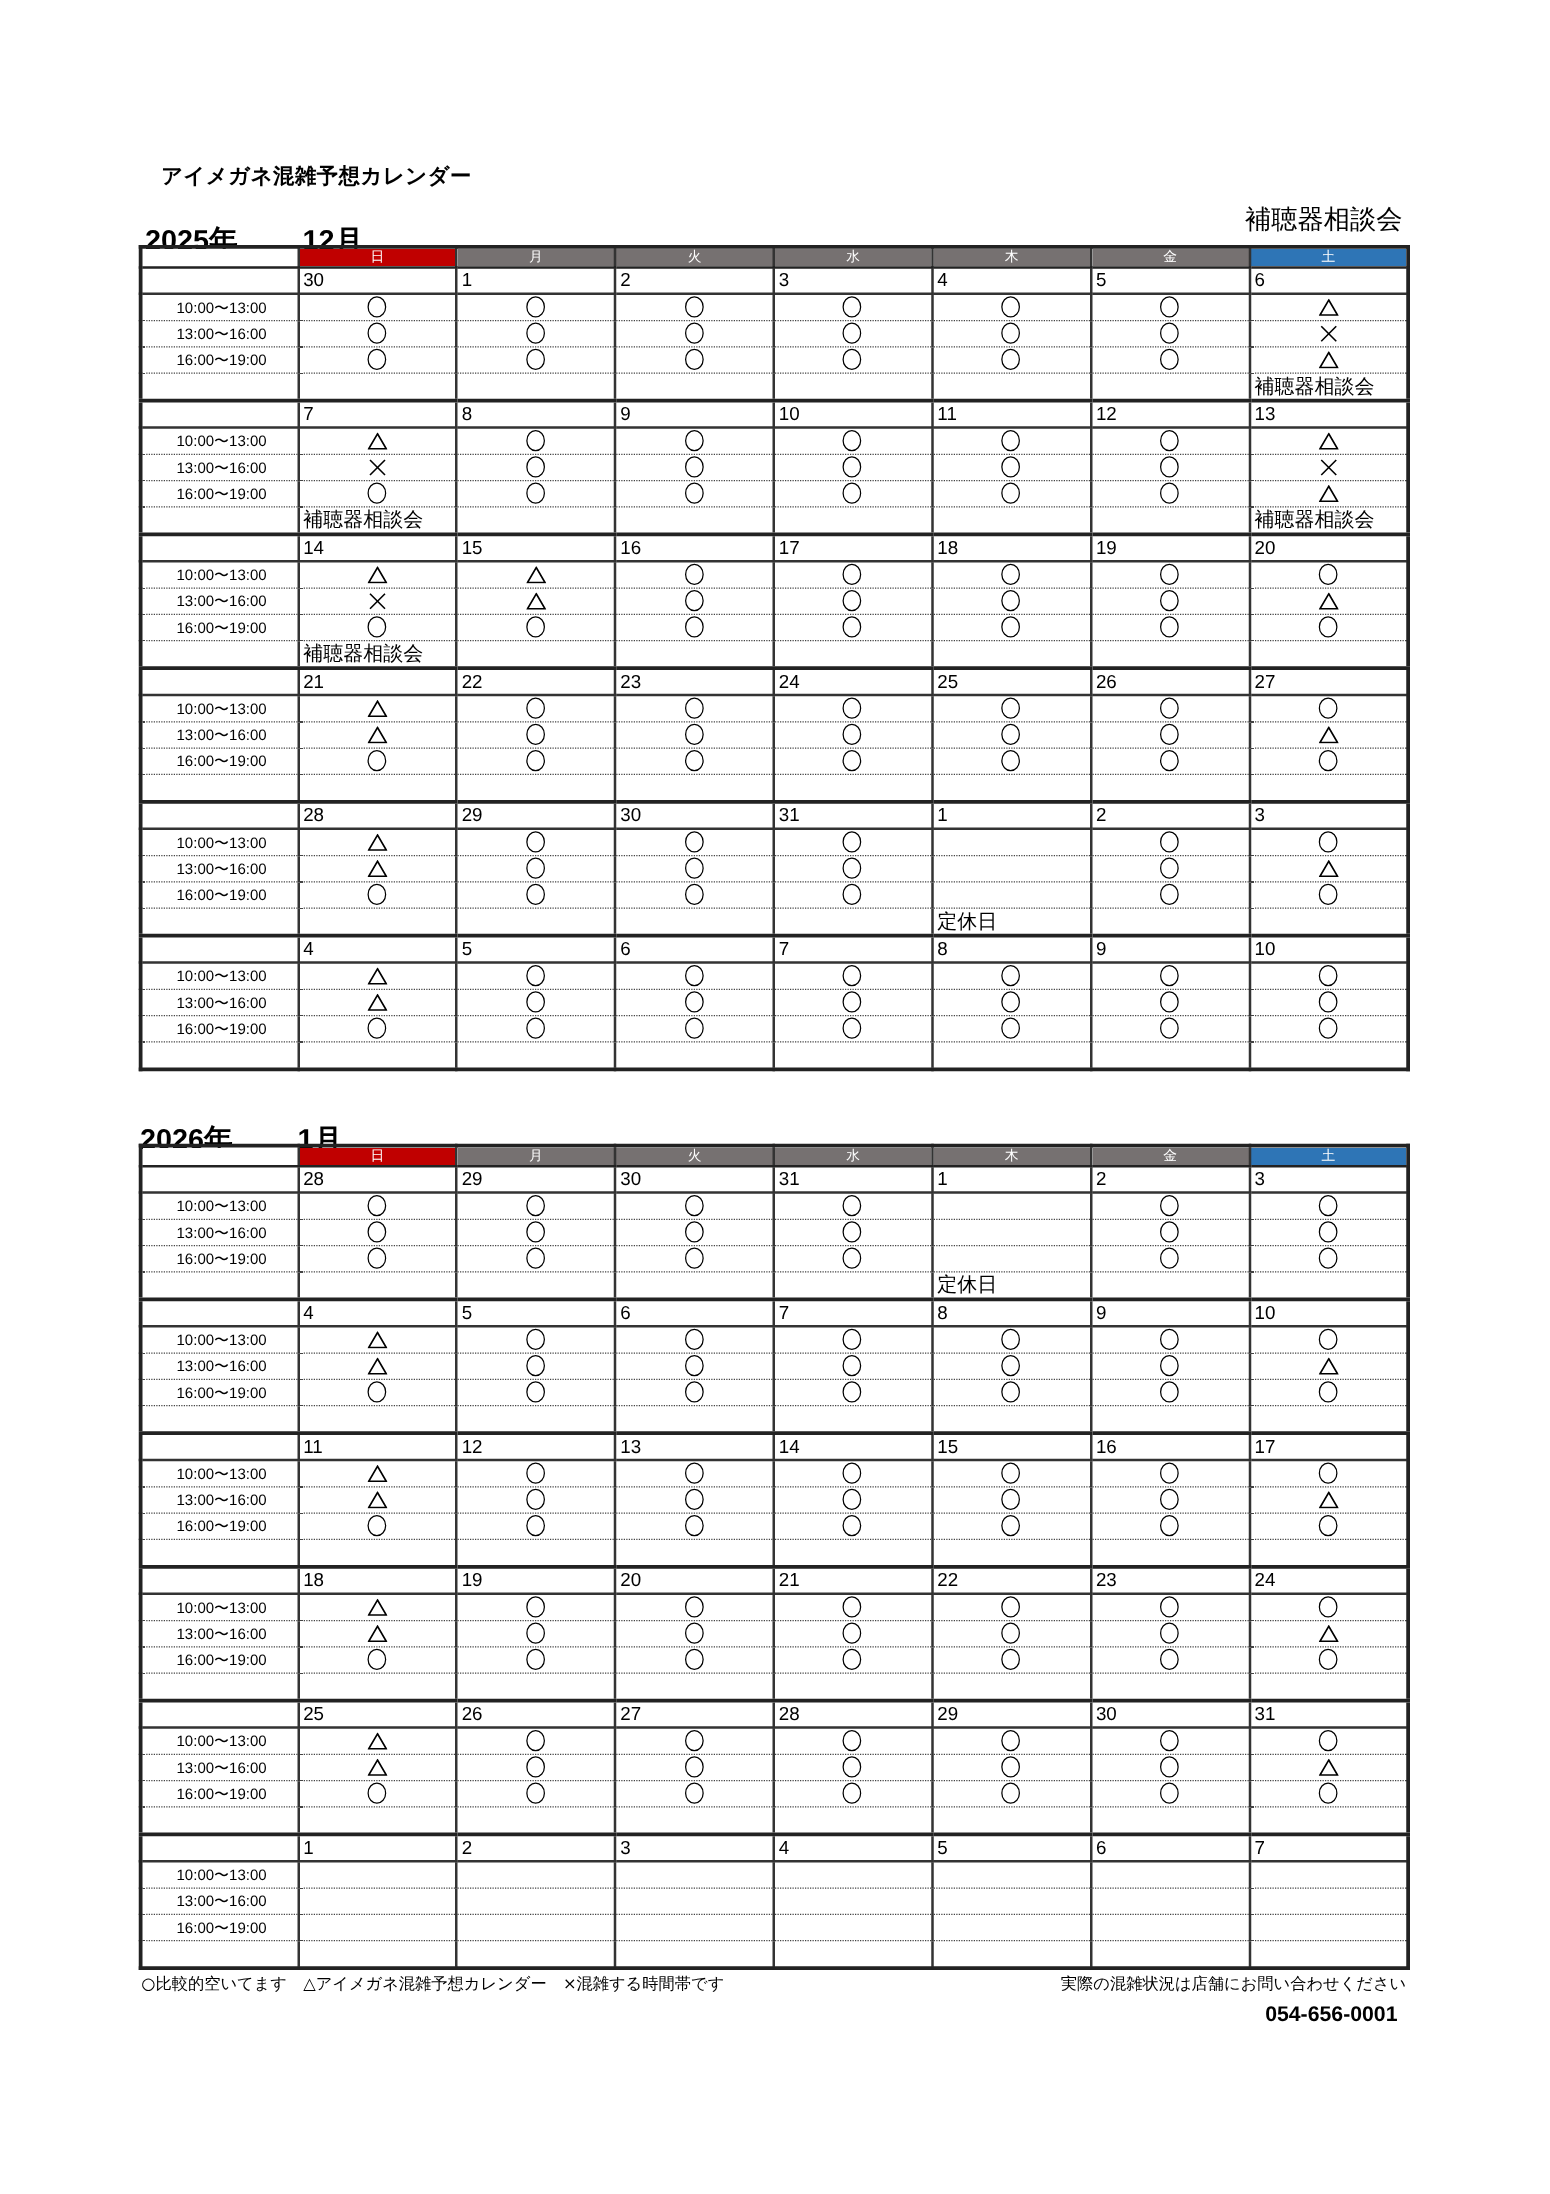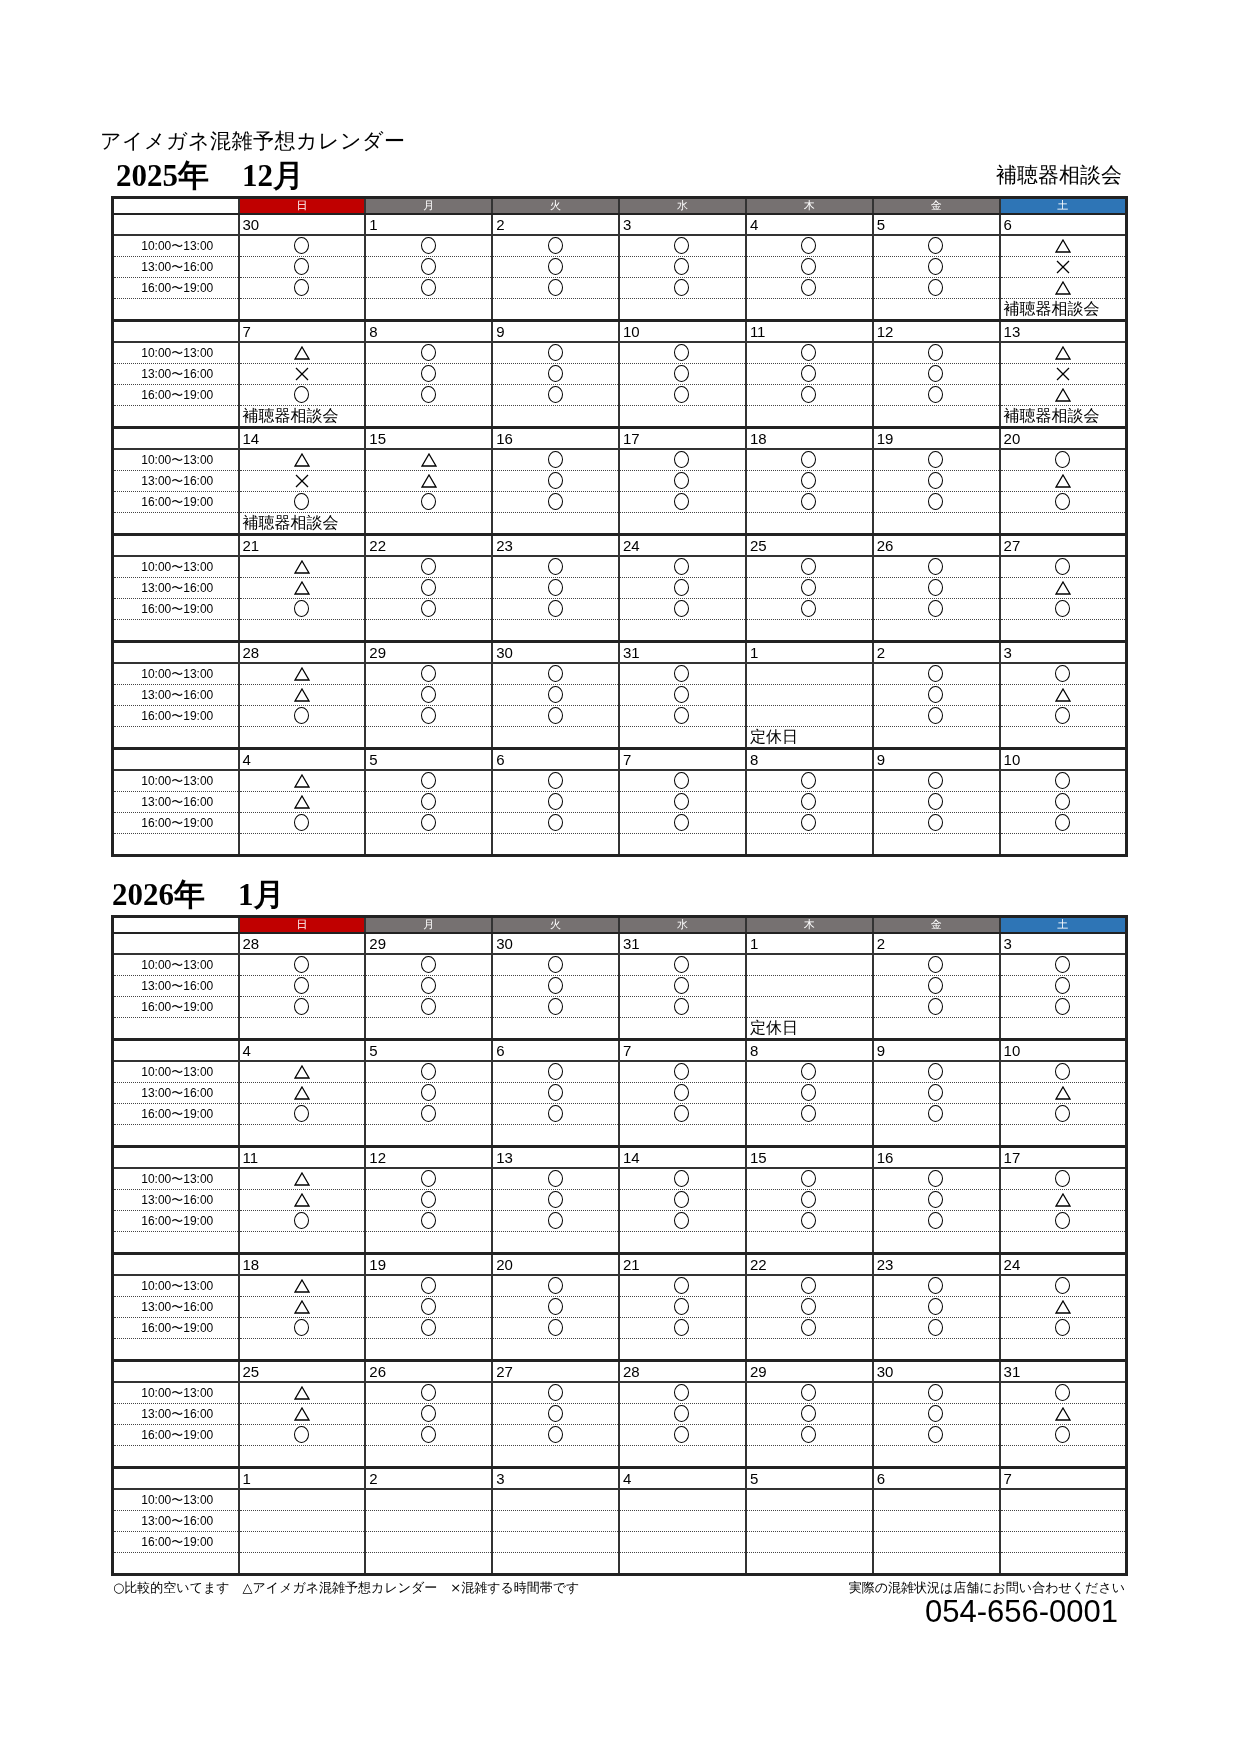--- a/index.html
+++ b/index.html
@@ -1,20 +1,20 @@
 <!DOCTYPE html>
 <html><head>
 <meta charset="utf-8">
 <style>
   html, body { margin:0; padding:0; background:#ffffff; }
   body { width:1240px; height:1755px; position:relative; overflow:hidden;
          font-family:"DejaVu Sans", "Liberation Sans", sans-serif; color:#000; }
   .abs { position:absolute; }
-  .doc-title { left:100px; top:128px; font-size:21px; line-height:26px; letter-spacing:0.5px; }
-  .month-head { font-family:Liberation Serif, serif; font-weight:bold; font-size:31px; line-height:28px; }
+  .doc-title { left:129px; top:128px; font-size:17px; line-height:26px; letter-spacing:0.5px;font-weight:bold; }
+  .month-head { font-family:Liberation Sans, sans-serif; font-weight:bold; font-size:23px; line-height:28px;margin-top:16px; }
   .month-head .yr { position:absolute; left:0; }
   .month-head .mo { position:absolute; left:126px; }
   .store { right:118px; top:162px; font-size:21px; line-height:26px; }
 
   table.cal { position:absolute; left:111px; width:1017px; border-collapse:collapse; table-layout:fixed;
               border:3px solid #222; }
   table.cal col.lbl { width:126px; }
   table.cal td { padding:0; border-left:2px solid #333; border-right:2px solid #333; overflow:hidden; white-space:nowrap; }
   table.cal tr.hdr td { height:14px; font-size:11px; line-height:14px; text-align:center; color:#fff; background:#767171;
                         border-bottom:2px solid #222; }
@@ -26,21 +26,21 @@
   table.cal tr.date.first td { border-top:3px solid #222; }
   table.cal tr.slot td { height:20px; border-bottom:1px dotted #444; text-align:center; font-size:17px; line-height:20px; }
   table.cal tr.slot td.lbl { text-align:center; padding-left:3px; font-family:"Liberation Sans", sans-serif; font-size:12px; }
   table.cal tr.note td { height:20px; font-size:16px; line-height:20px; padding-left:3px; text-align:left; }
   .sym { display:inline-block; width:20px; height:20px; position:relative; vertical-align:top; }
   .sym.o::before { content:""; position:absolute; left:2px; top:1px; width:15px; height:17px; border:1.3px solid #000; border-radius:50%; box-sizing:border-box; }
   .sym.t svg, .sym.x svg { position:absolute; left:2px; top:3px; }
 
   .legend-left { left:113px; top:1580px; font-size:13px; line-height:16px; }
   .legend-right { right:115px; top:1580px; font-size:13px; line-height:16px;text-align:center; }
-  .phone { right:122px; top:1598px; font-family:"Liberation Sans", sans-serif; font-weight:normal; font-size:31px; line-height:28px; }
+  .phone { right:122px; top:1598px; font-family:"Liberation Sans", sans-serif; font-weight:bold; font-size:17px; line-height:28px; }
 </style>
 </head>
 <body>
 
 <div class="abs doc-title">アイメガネ混雑予想カレンダー</div>
 <div class="abs store">補聴器相談会</div>
 
 <div class="abs month-head" style="left:116px; top:162px; width:400px; height:28px;">
   <span class="yr">2025年</span>
   <span class="mo">12月</span>

